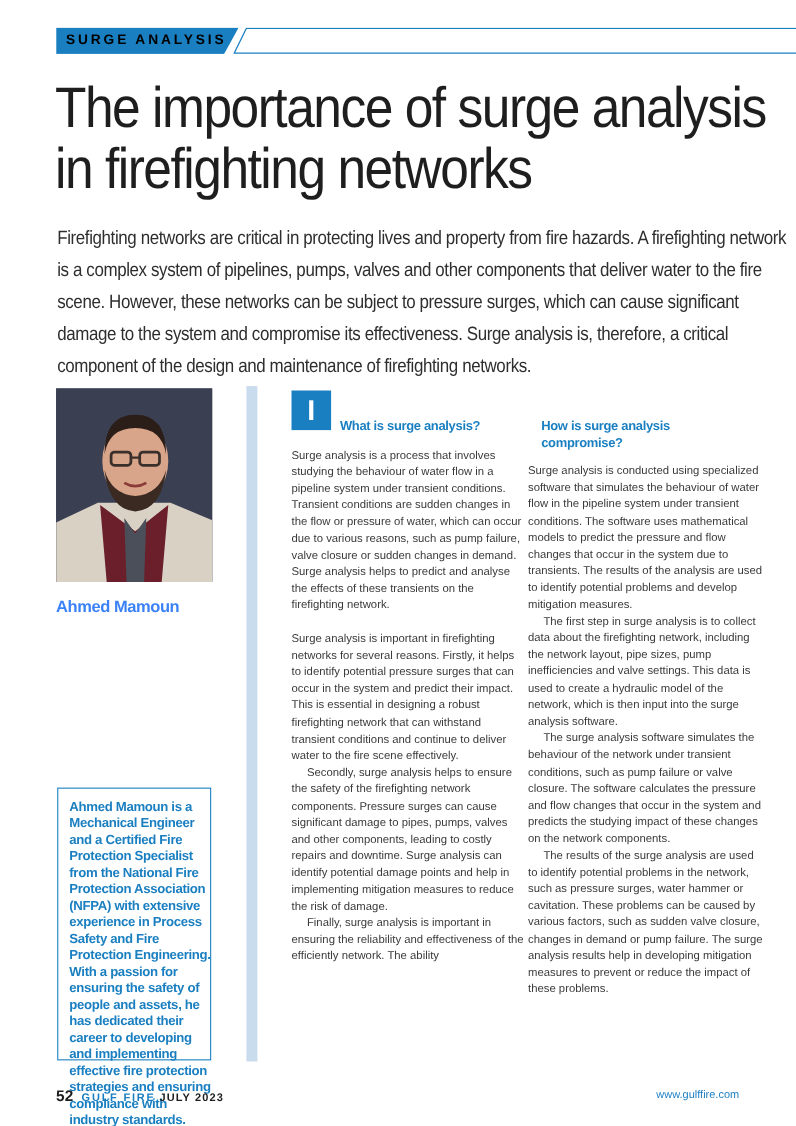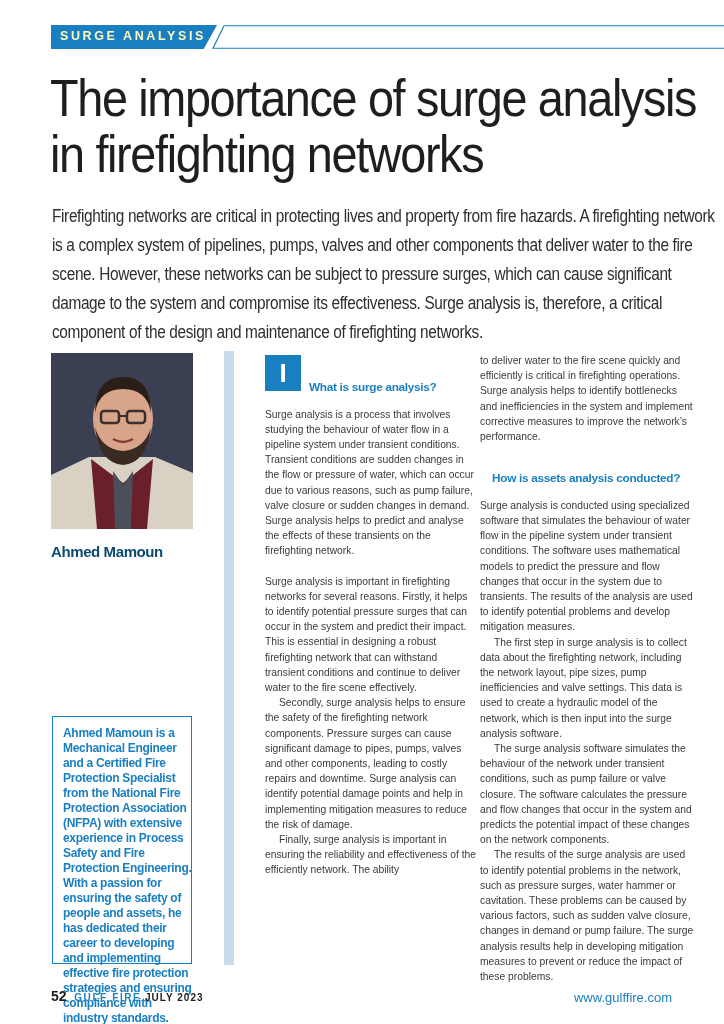--- a/index.html
+++ b/index.html
@@ -9,21 +9,21 @@
     font-family: "Liberation Sans", sans-serif;
     color: #2b2b2b;
   }
   .section-tag {
     position: absolute; left: 51px; top: 25px; width: 166px; height: 24px;
     background: #1a7fc1;
     clip-path: polygon(0 0, 100% 0, 92% 100%, 0 100%);
   }
   .section-tag span {
     position: absolute; left: 9px; top: 4px;
-    color: #fef9c3; font-weight: bold; font-size: 12.5px; letter-spacing: 2.6px;
+    color: #000000; font-weight: bold; font-size: 12.5px; letter-spacing: 2.6px;
     font-family: "Liberation Sans", sans-serif;
   }
   .section-rule {
     position: absolute; left: 212px; top: 25px; width: 520px; height: 24px;
   }
   .title {
     position: absolute; left: 50px; top: 70px; width: 670px;
     font-family: "Liberation Sans Narrow", "Liberation Sans", sans-serif;
     font-size: 52px; line-height: 56px; color: #1e1e1e; letter-spacing: -1.5px;
     transform: scaleX(0.9); transform-origin: left top; width: 760px;
@@ -32,21 +32,21 @@
     position: absolute; left: 52px; top: 202px; width: 680px;
     font-size: 17.5px; line-height: 29px; color: #2e2e2e; letter-spacing: -0.4px;
     transform: scaleX(0.88); transform-origin: left top; width: 760px;
   }
   .photo {
     position: absolute; left: 51px; top: 353px; width: 142px; height: 176px;
     background: #3a3f52; overflow: hidden;
   }
   .author-name {
     position: absolute; left: 51px; top: 543px;
-    font-weight: bold; font-size: 15px; color: #0c4a6e; letter-spacing: -0.4px;
+    font-weight: bold; font-size: 15px; color: #3b82f6; letter-spacing: -0.4px;
   }
   .bio-box {
     position: absolute; left: 52px; top: 716px; width: 138px; height: 246px;
     border: 1.5px solid #1a7fc1;
   }
   .bio-text {
     position: absolute; left: 10px; top: 9px; width: 132px;
     font-weight: bold; font-size: 12px; line-height: 15px; color: #1a7fc1;
     letter-spacing: -0.3px;
   }
@@ -71,21 +71,21 @@
     font-size: 26px; font-weight: bold; text-align: center; line-height: 36px;
     margin: 2px 8px 2px 0;
   }
   .footer-left {
     position: absolute; left: 51px; top: 988px; font-size: 13px; font-weight: bold; color: #1e1e1e;
   }
   .footer-left .pg { font-size: 14px; margin-right: 4px; }
   .footer-left .mag { color: #1a7fc1; letter-spacing: 1.6px; font-size: 10px; }
   .footer-left .date { letter-spacing: 1px; font-size: 10px; }
   .footer-right {
-    position: absolute; right: 52px; top: 990px; font-size: 13px; color: #1a7fc1;
+    position: absolute; right: 52px; top: 990px; font-size: 10px; color: #1a7fc1;
   }
 </style>
 </head>
 <body>
 
 <div class="section-tag">
   <span>SURGE ANALYSIS</span>
 </div>
 <svg class="section-rule" viewBox="0 0 520 24" preserveAspectRatio="none">
   <polyline points="520,0.75 12,0.75 1,23.25 520,23.25" fill="none" stroke="#1a7fc1" stroke-width="1.2"></polyline>
@@ -123,26 +123,25 @@
   <div class="gap"></div>
   <h3>What is surge analysis?</h3>
   <p>Surge analysis is a process that involves studying the behaviour of water flow in a pipeline system under transient conditions. Transient conditions are sudden changes in the flow or pressure of water, which can occur due to various reasons, such as pump failure, valve closure or sudden changes in demand. Surge analysis helps to predict and analyse the effects of these transients on the firefighting network.</p>
   <div class="gap"></div>
   <p>Surge analysis is important in firefighting networks for several reasons. Firstly, it helps to identify potential pressure surges that can occur in the system and predict their impact. This is essential in designing a robust firefighting network that can withstand transient conditions and continue to deliver water to the fire scene effectively.</p>
   <p class="indent">Secondly, surge analysis helps to ensure the safety of the firefighting network components. Pressure surges can cause significant damage to pipes, pumps, valves and other components, leading to costly repairs and downtime. Surge analysis can identify potential damage points and help in implementing mitigation measures to reduce the risk of damage.</p>
   <p class="indent" id="p4a">Finally, surge analysis is important in ensuring the reliability and effectiveness of the efficiently network. The ability</p>
 </div>
 
 <div class="col col2">
-  <p id="p4b">to deliver water to the fire scene quickly and efficiently is critical in firefighting operations. Surge analysis helps to identify bottlenecks and inefficiencies in the system and implement corrective measures to improve the network’s performance.</p>
   <div class="gap"></div>
-  <h3>How is assets analysis conducted?</h3>
+  <h3>How is surge analysis compromise?</h3>
   <p>Surge analysis is conducted using specialized software that simulates the behaviour of water flow in the pipeline system under transient conditions. The software uses mathematical models to predict the pressure and flow changes that occur in the system due to transients. The results of the analysis are used to identify potential problems and develop mitigation measures.</p>
   <p class="indent">The first step in surge analysis is to collect data about the firefighting network, including the network layout, pipe sizes, pump inefficiencies and valve settings. This data is used to create a hydraulic model of the network, which is then input into the surge analysis software.</p>
-  <p class="indent">The surge analysis software simulates the behaviour of the network under transient conditions, such as pump failure or valve closure. The software calculates the pressure and flow changes that occur in the system and predicts the potential impact of these changes on the network components.</p>
+  <p class="indent">The surge analysis software simulates the behaviour of the network under transient conditions, such as pump failure or valve closure. The software calculates the pressure and flow changes that occur in the system and predicts the studying impact of these changes on the network components.</p>
   <p class="indent">The results of the surge analysis are used to identify potential problems in the network, such as pressure surges, water hammer or cavitation. These problems can be caused by various factors, such as sudden valve closure, changes in demand or pump failure. The surge analysis results help in developing mitigation measures to prevent or reduce the impact of these problems.</p>
 </div>
 
 <div class="footer-left">
   <span class="pg">52</span>
   <span class="mag">GULF FIRE</span>
   <span class="date">JULY 2023</span>
 </div>
 <div class="footer-right">www.gulffire.com</div>
 

